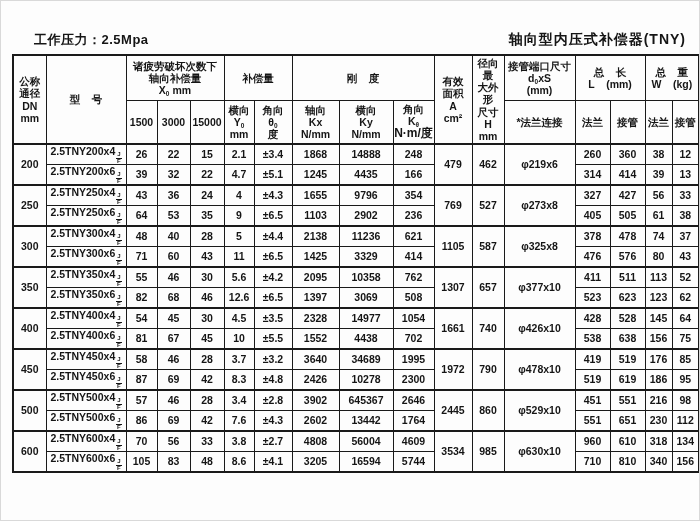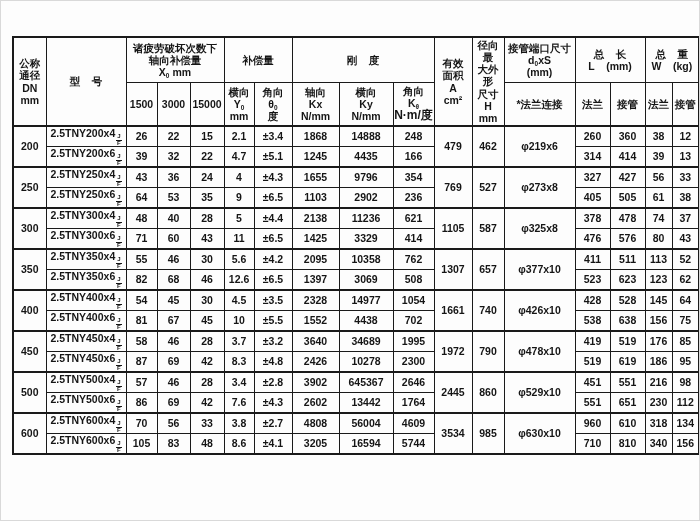--- a/index.html
+++ b/index.html
@@ -48,20 +48,22 @@
     font-size:12px;letter-spacing:.5px;
     padding:7px 0 0 23px;
   }
 </style>
 </head>
 <body>
 
 <div class="content">
 
   <div class="topbar">
+    <span class="pressure">工作压力：2.5Mpa</span>
+    <span class="doc-title">轴向型内压式补偿器(TNY)</span>
   </div>
 
   <table class="spec">
     <colgroup>
       <col style="width:33px">
         <col style="width:80px">
       <col style="width:31px">
         <col style="width:33px">
         <col style="width:34px">
       <col style="width:30px">

